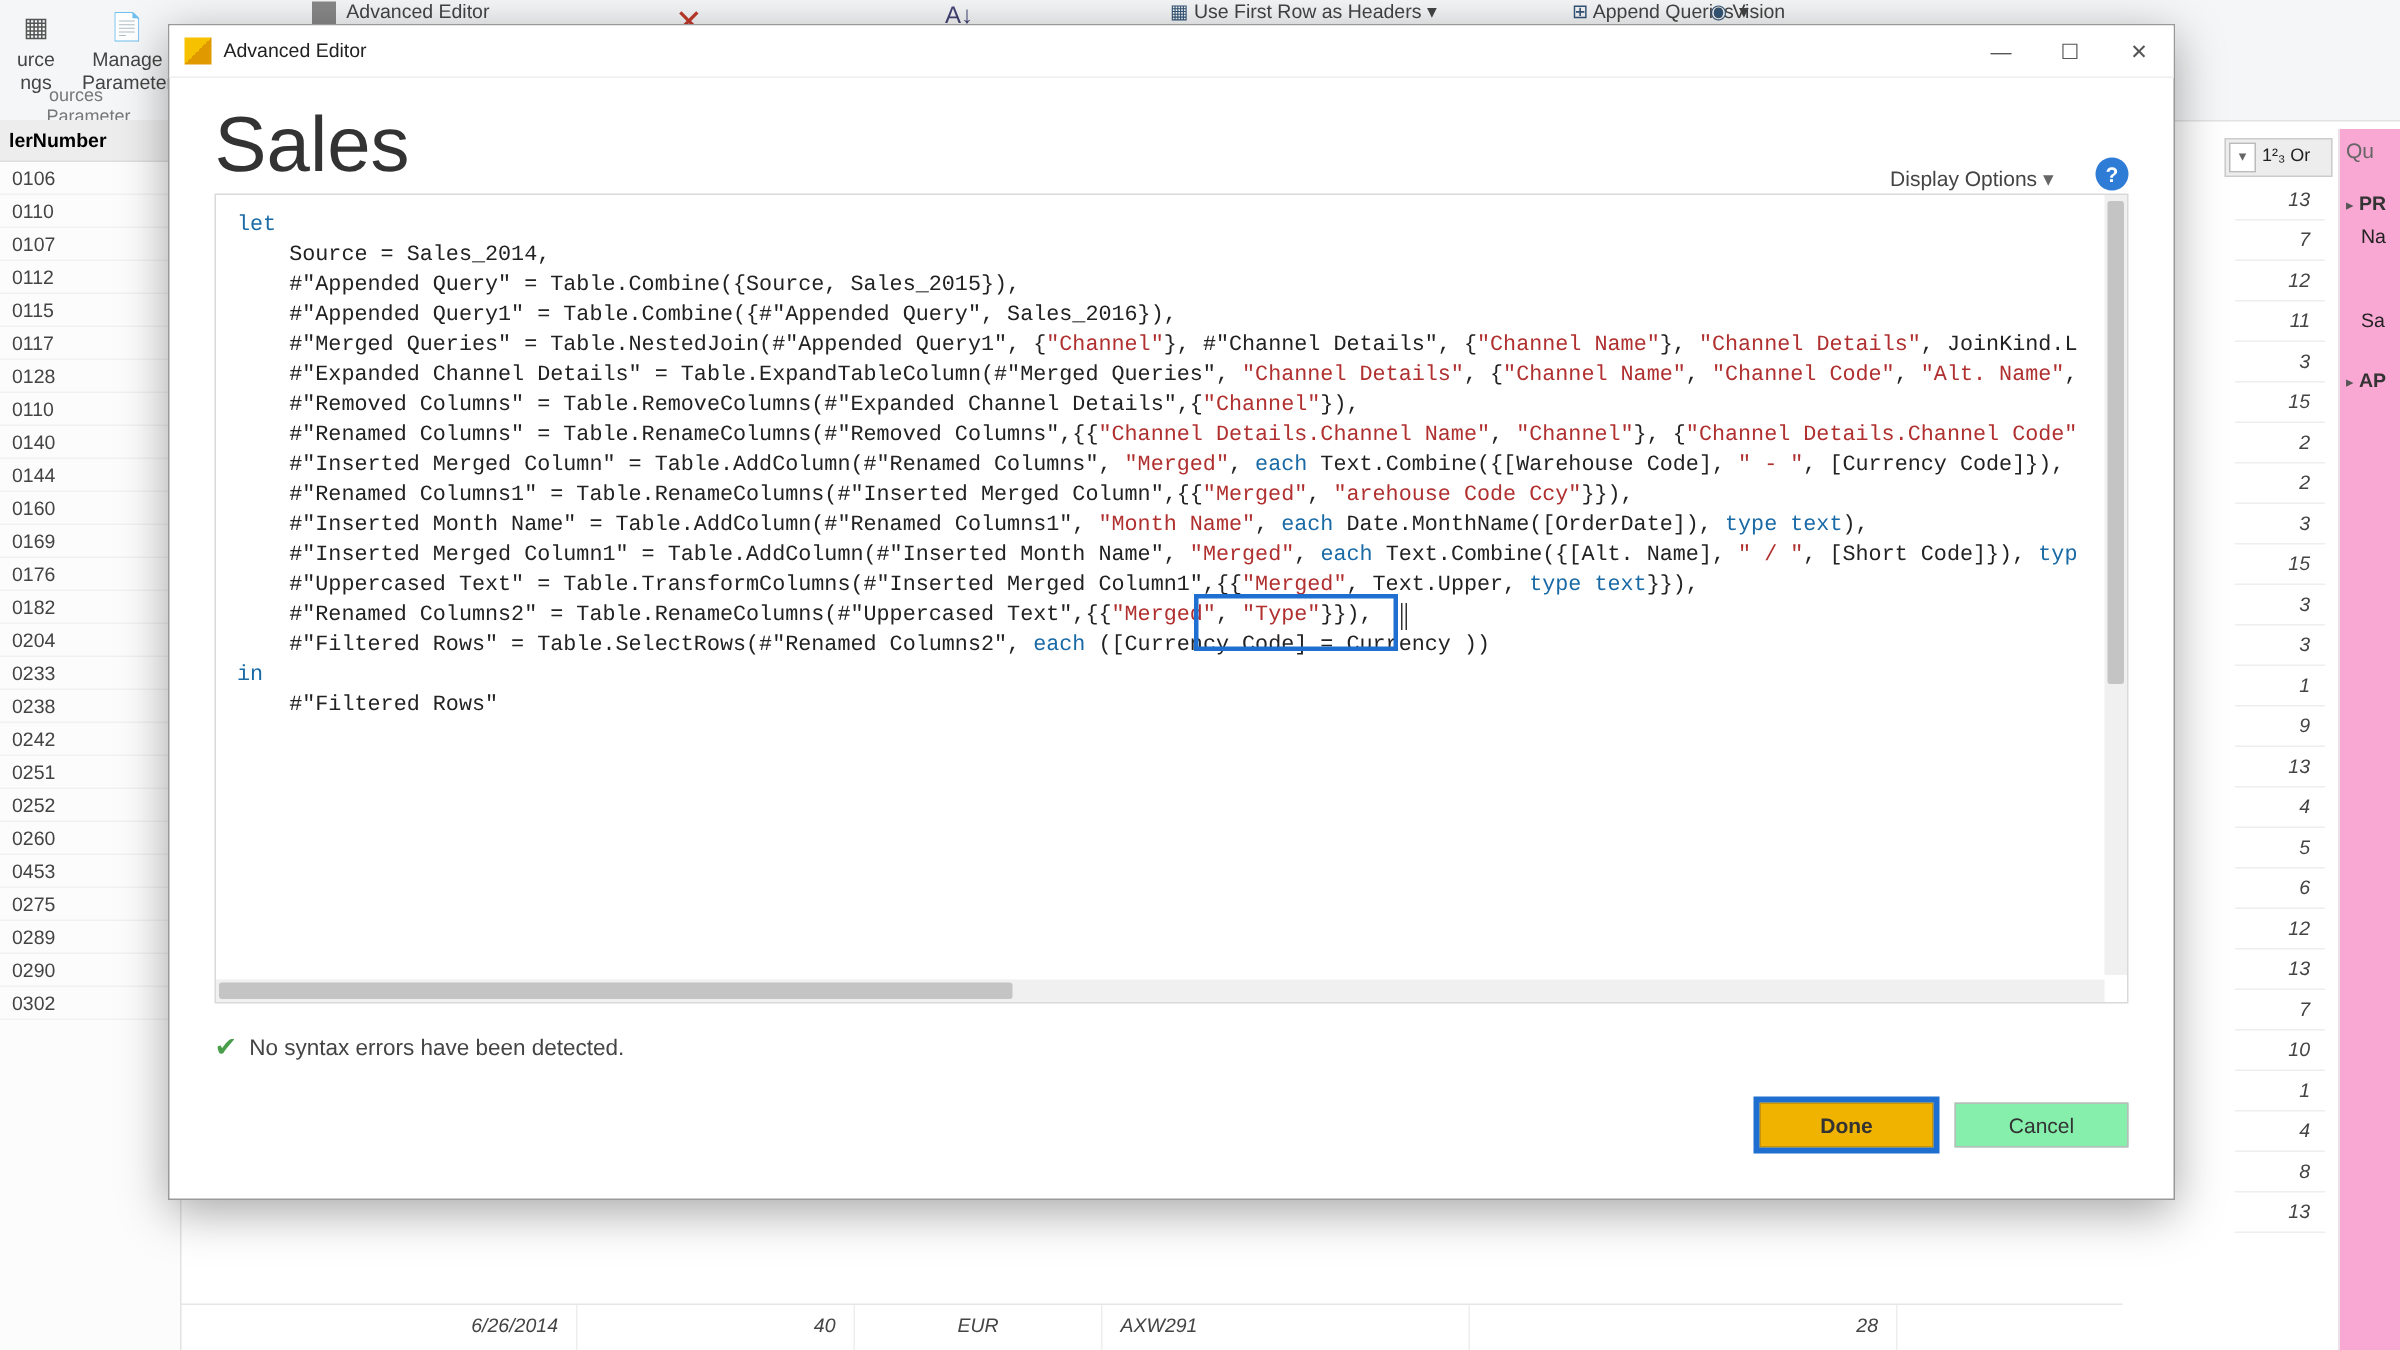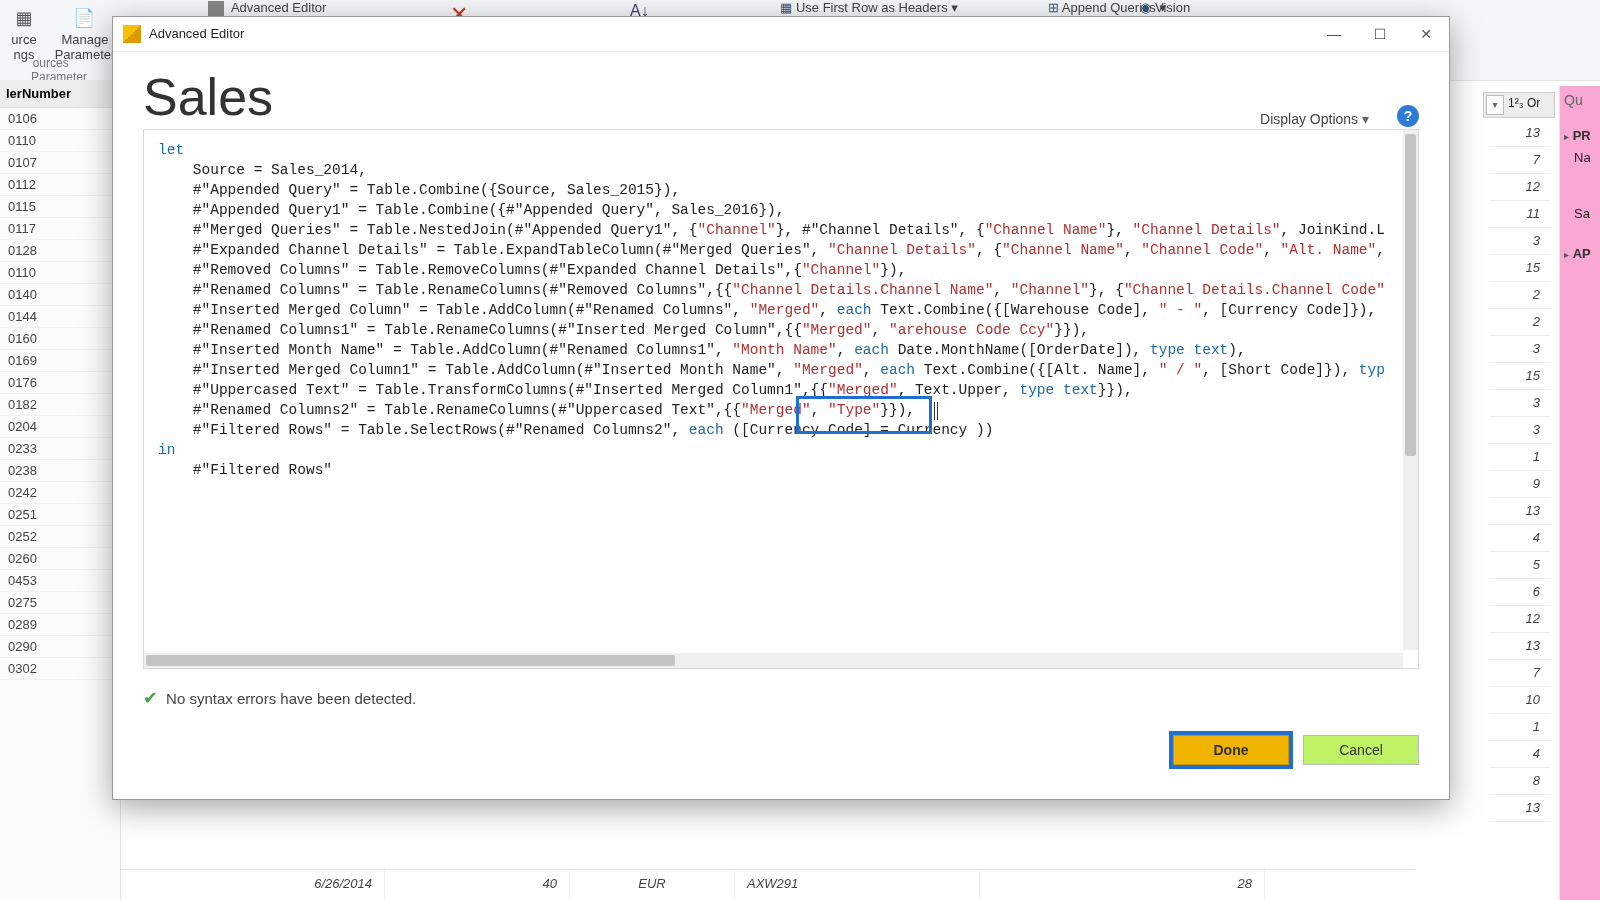--- a/index.html
+++ b/index.html
@@ -39,21 +39,21 @@
   .codebox .vscroll{position:absolute;right:0;top:0;bottom:18px;width:15px;background:#f0f0f0}
   .codebox .vscroll .thumb{position:absolute;left:2px;right:2px;top:4px;height:62%;background:#c4c4c4;border-radius:2px}
   .codebox .hscroll{position:absolute;left:0;right:15px;bottom:0;height:15px;background:#f0f0f0}
   .codebox .hscroll .thumb{position:absolute;top:2px;bottom:2px;left:2px;width:42%;background:#c4c4c4;border-radius:2px}
   .kw{color:#1a6aa6}
   .str{color:#b03030}
   .typ{color:#1a6aa6}
   .status{position:absolute;left:0;bottom:70px;font-size:15px;color:#444;display:flex;align-items:center;gap:8px}
   .status .chk{color:#4a9e4a;font-size:18px}
   .btnrow{position:absolute;right:0;bottom:14px;display:flex;gap:14px;align-items:center}
-  .btn{min-width:82px;padding:6px 16px;text-align:center;border:1px solid #bbb;background:#bef264;font-size:14px;color:#333;cursor:pointer}
+  .btn{min-width:82px;padding:6px 16px;text-align:center;border:1px solid #bbb;background:#86efac;font-size:14px;color:#333;cursor:pointer}
   .btn.primary{background:#f0b400;border-color:#c99400;font-weight:600}
   .btn.primary.hl{outline:4px solid #1f6fd0;outline-offset:0}
   
   .annobox{position:absolute;border:3px solid #1f6fd0;background:rgba(255,255,255,0);pointer-events:none}
   .vsb{position:absolute;right:152px;top:100px;bottom:100px;width:15px;background:#f1f1f1}
   .vsb .up,.vsb .dn{height:16px;text-align:center;font-size:10px;line-height:16px;color:#666}
   .vsb .thumb{position:absolute;left:2px;right:2px;top:20px;height:36px;background:#c4c4c4;border-radius:2px}
 </style>
 </head>
 <body>

